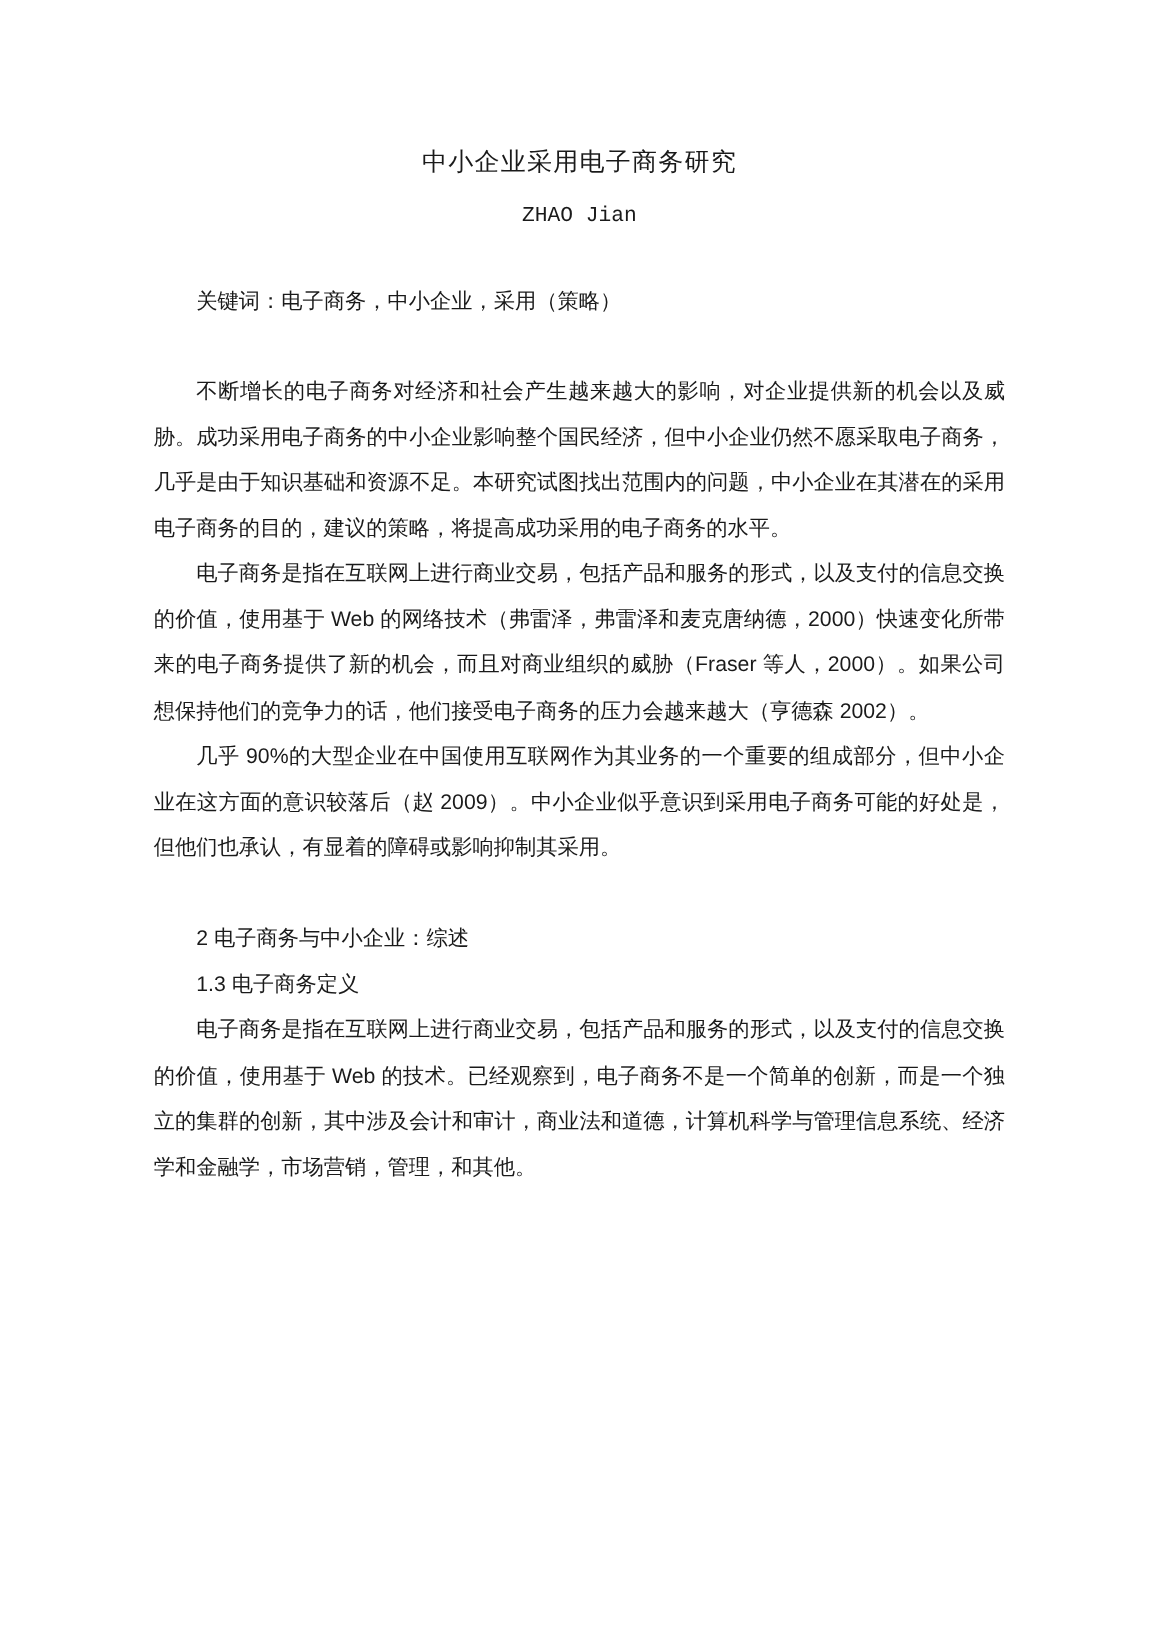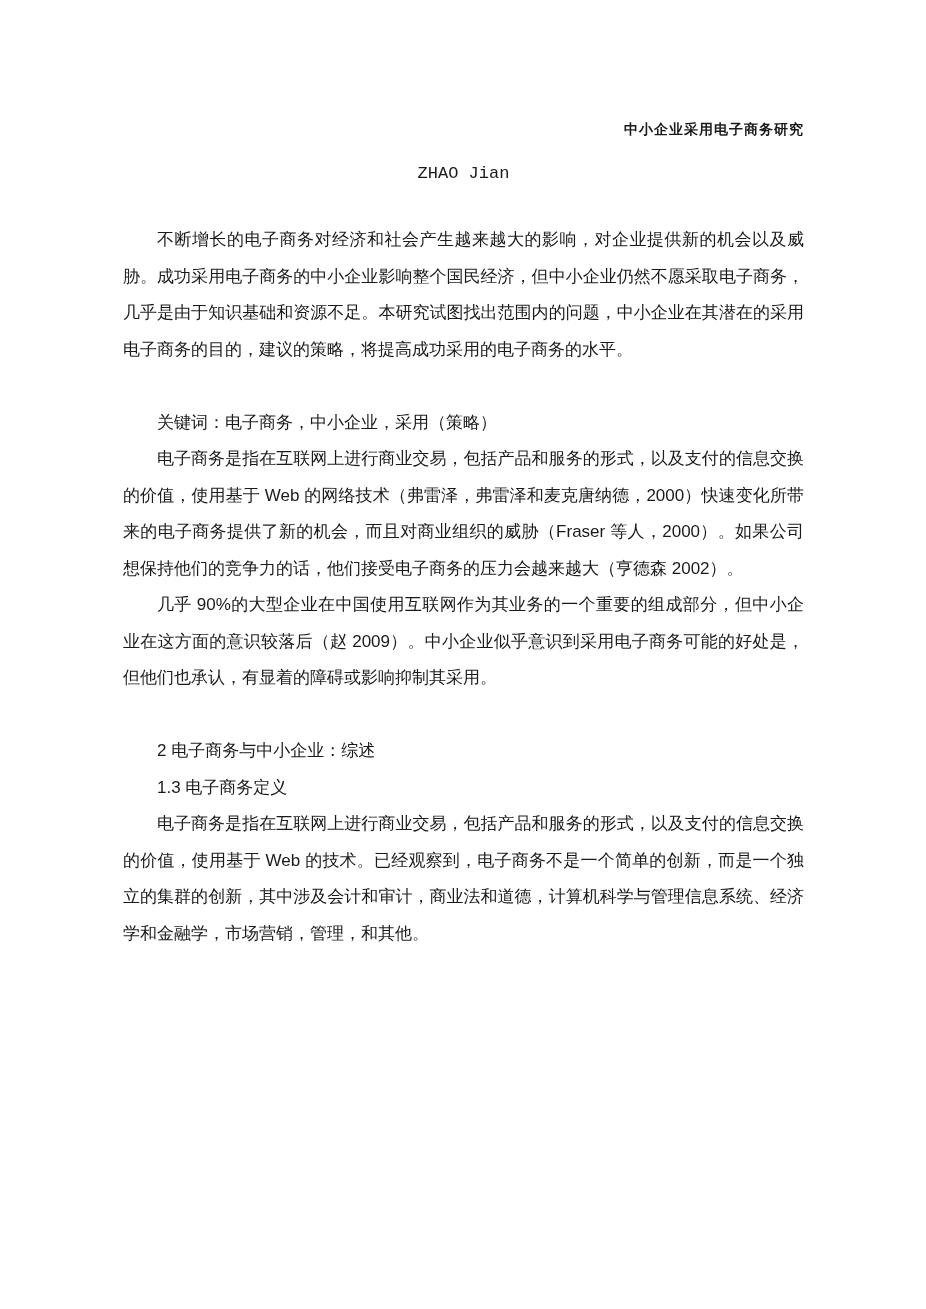--- a/index.html
+++ b/index.html
@@ -15,24 +15,24 @@
     background: #ffffff;
     box-sizing: border-box;
     padding: 112px 122px 40px 123px;
     color: #1a1a1a;
     overflow: hidden;
   }
   
   .doc-title {
     margin: 0;
     font-family: "Liberation Serif", "DejaVu Serif", serif;
-    font-size: 14px;
-    font-weight: bold;
+    font-size: 20px;
+    font-weight: normal;
     line-height: 36px;
-    text-align: right;
+    text-align: center;
     letter-spacing: 1px;
   }
   .doc-author {
     margin: 14px 0 0 0;
     font-family: Liberation Mono, monospace;
     font-size: 17px;
     font-weight: normal;
     line-height: 24px;
     text-align: center;
   }
@@ -74,23 +74,23 @@
 </head>
 <body>
 
 <div class="page">
 
   <h1 class="doc-title">中小企业采用电子商务研究</h1>
 
   <p class="doc-author">ZHAO Jian</p>
 
 
+  <p class="body-para gap-above">关键词：电子商务，中小企业，采用（策略）</p>
+
   <p class="body-para abstract">不断增长的电子商务对经济和社会产生越来越大的影响，对企业提供新的机会以及威胁。成功采用电子商务的中小企业影响整个国民经济，但中小企业仍然不愿采取电子商务，几乎是由于知识基础和资源不足。本研究试图找出范围内的问题，中小企业在其潜在的采用电子商务的目的，建议的策略，将提高成功采用的电子商务的水平。</p>
-
-  <p class="body-para gap-above">关键词：电子商务，中小企业，采用（策略）</p>
 
 
   <p class="body-para">电子商务是指在互联网上进行商业交易，包括产品和服务的形式，以及支付的信息交换的价值，使用基于 Web 的网络技术（弗雷泽，弗雷泽和麦克唐纳德，2000）快速变化所带来的电子商务提供了新的机会，而且对商业组织的威胁（Fraser 等人，2000）。如果公司想保持他们的竞争力的话，他们接受电子商务的压力会越来越大（亨德森 2002）。</p>
 
   <p class="body-para">几乎 90%的大型企业在中国使用互联网作为其业务的一个重要的组成部分，但中小企业在这方面的意识较落后（赵 2009）。中小企业似乎意识到采用电子商务可能的好处是，但他们也承认，有显着的障碍或影响抑制其采用。</p>
 
 
   <h2 class="doc-heading gap-above">2 电子商务与中小企业：综述</h2>
 
   <h3 class="doc-heading">1.3 电子商务定义</h3>

